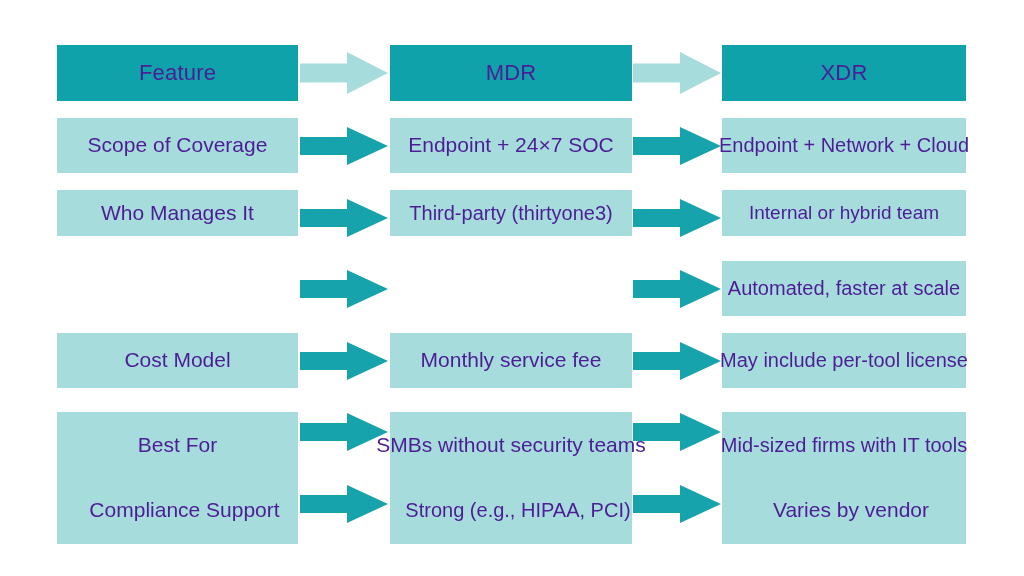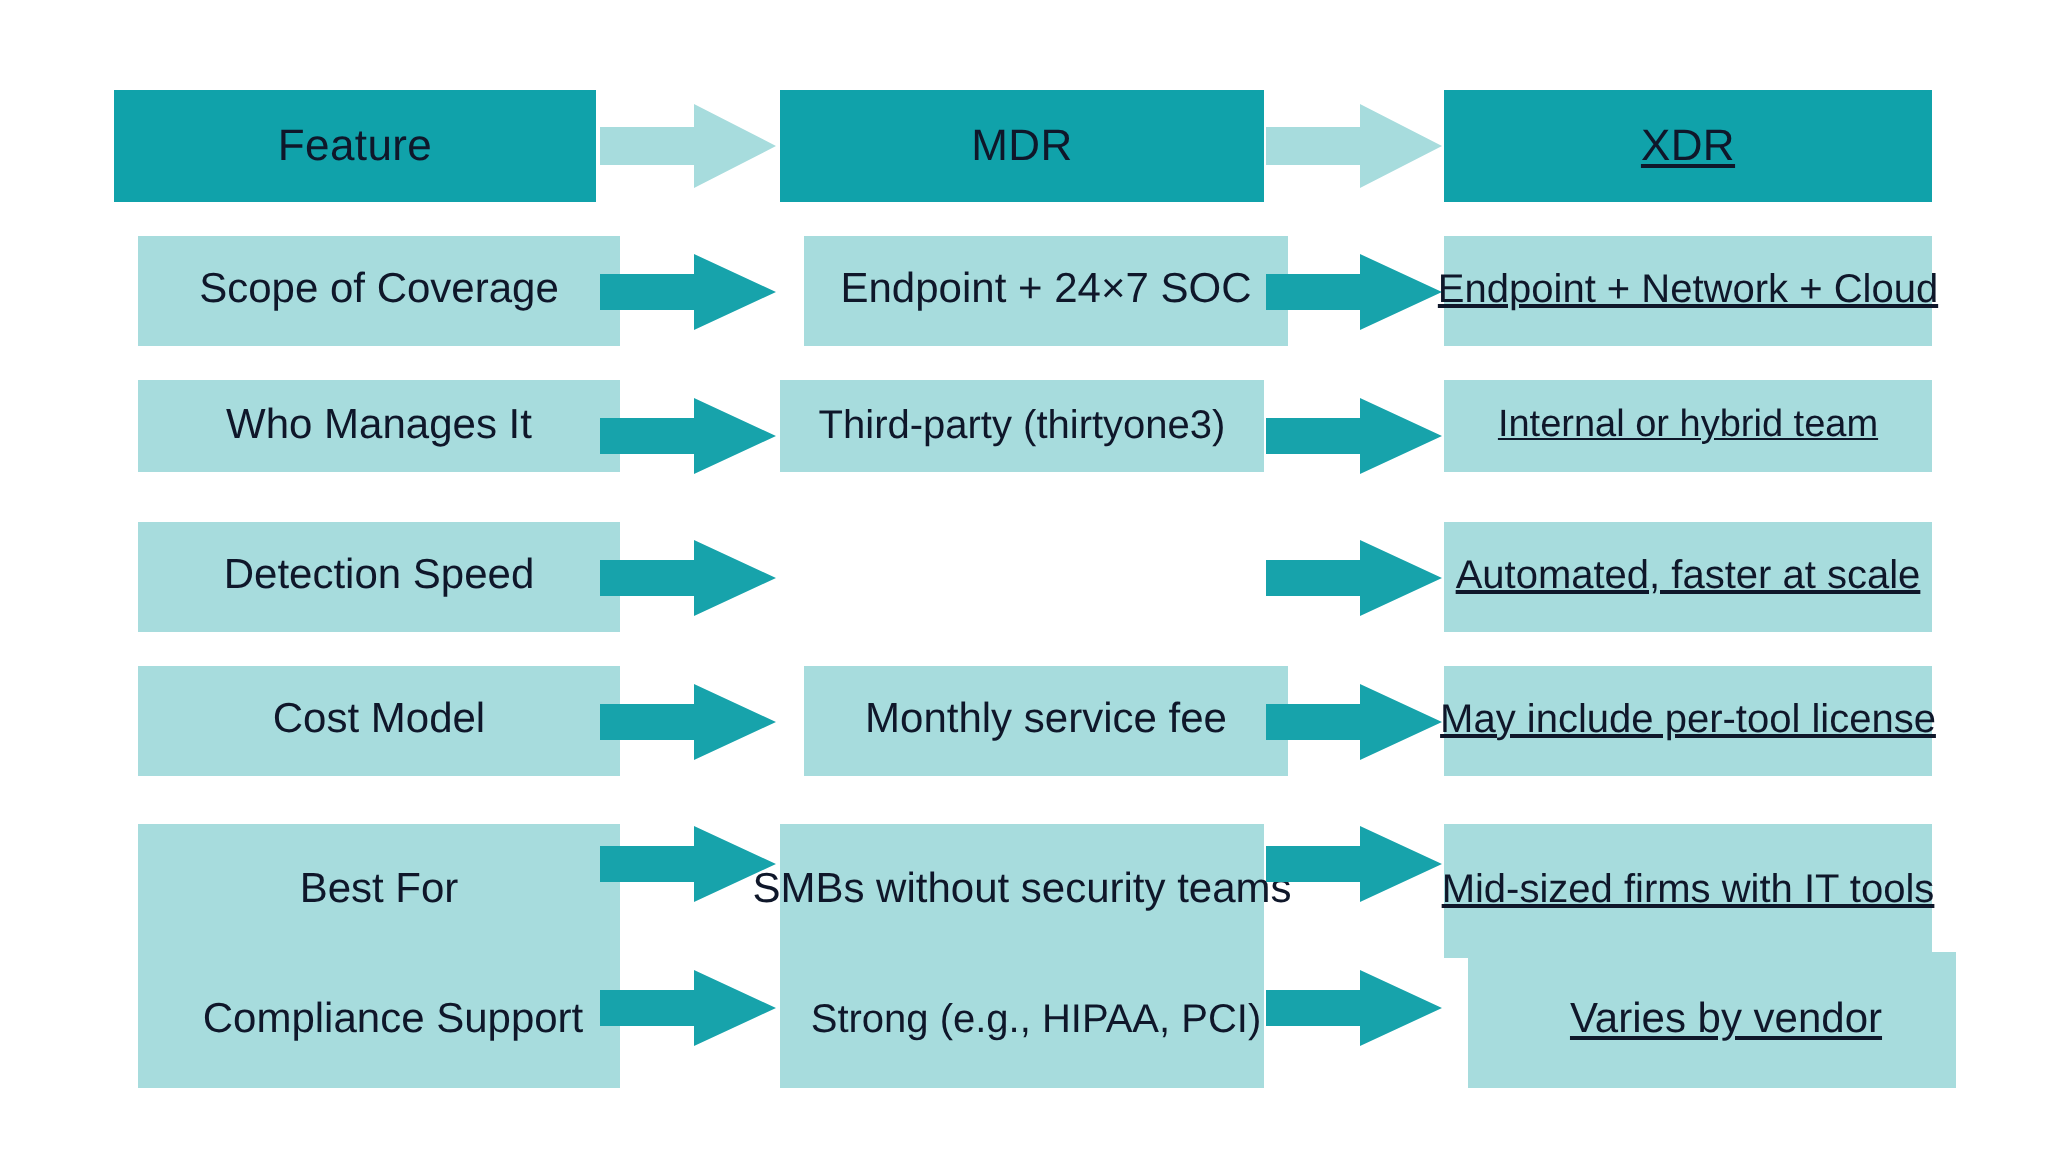--- a/index.html
+++ b/index.html
@@ -21,54 +21,54 @@
     box-sizing: border-box;
   }
 
   
   .cell {
     position: absolute;
     box-sizing: border-box;
     display: flex;
     align-items: center;
     justify-content: center;
-    color: #0f172a;
+    color: #4c1d95;
     line-height: 1.05;
     overflow: visible;
     white-space: nowrap;
   }
 
   .cell.header {
     background: #10A2AA;
     font-size: 22px;
     font-weight: 400;
     letter-spacing: 0.2px;
   }
 
   .cell.body {
     background: #A7DCDD;
     font-weight: 400;
   }
 
   
   .col-1 { left: 57px;  width: 241px; }
   .col-2 { left: 390px; width: 242px; }
-  .col-3 { left: 722px; width: 244px; text-decoration: underline; }
+  .col-3 { left: 722px; width: 244px; }
 
   
   .row-h { top: 45px;  height: 56px; }
   .row-0 { top: 118px; height: 55px; }
   .row-1 { top: 190px; height: 46px; }
   .row-2 { top: 261px; height: 55px; }
   .row-3 { top: 333px; height: 55px; }
   .row-4 { top: 412px; height: 67px; }
   .row-5 { top: 476px; height: 68px; padding-left: 14px; }
 
   
-  .fs-21 { font-size: 21px; margin-left: 12px; }
+  .fs-21 { font-size: 21px; }
   .fs-20 { font-size: 20px; }
   .fs-19 { font-size: 19px; }
   .fs-16 { font-size: 20px; }
   .fs-15 { font-size: 21px; }
 
   .cell .label {
     display: block;
     pointer-events: none;
   }
 
@@ -152,23 +152,20 @@
   </div>
   <span class="arrow arrow-b arrow-b-1 arrow-gap-2">
     <svg width="88" height="38" viewBox="0 0 88 38" aria-hidden="true">
       <polygon points="0,10 47,10 47,0 88,19 47,38 47,28 0,28" fill="#17A3AB"></polygon>
     </svg>
   </span>
   <div class="cell body col-3 row-1 fs-19">
     <span class="label">Internal or hybrid team</span>
   </div>
 
-  <div class="cell body col-1 row-2 fs-21">
-    <span class="label">Detection Speed</span>
-  </div>
   <span class="arrow arrow-b arrow-b-2 arrow-gap-1">
     <svg width="88" height="38" viewBox="0 0 88 38" aria-hidden="true">
       <polygon points="0,10 47,10 47,0 88,19 47,38 47,28 0,28" fill="#17A3AB"></polygon>
     </svg>
   </span>
   <span class="arrow arrow-b arrow-b-2 arrow-gap-2">
     <svg width="88" height="38" viewBox="0 0 88 38" aria-hidden="true">
       <polygon points="0,10 47,10 47,0 88,19 47,38 47,28 0,28" fill="#17A3AB"></polygon>
     </svg>
   </span>

